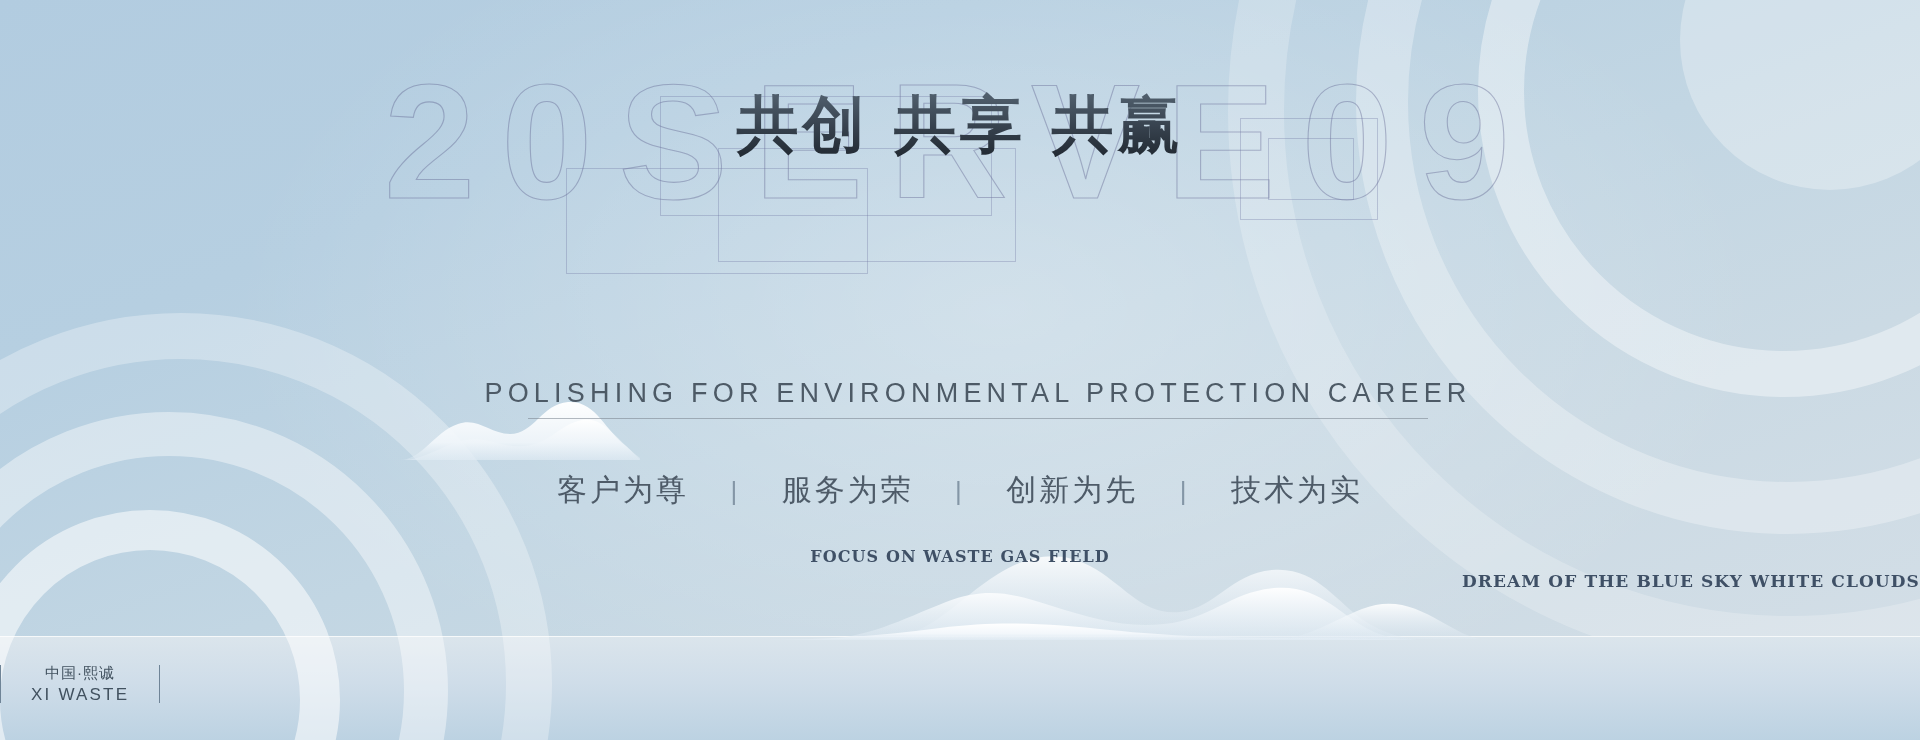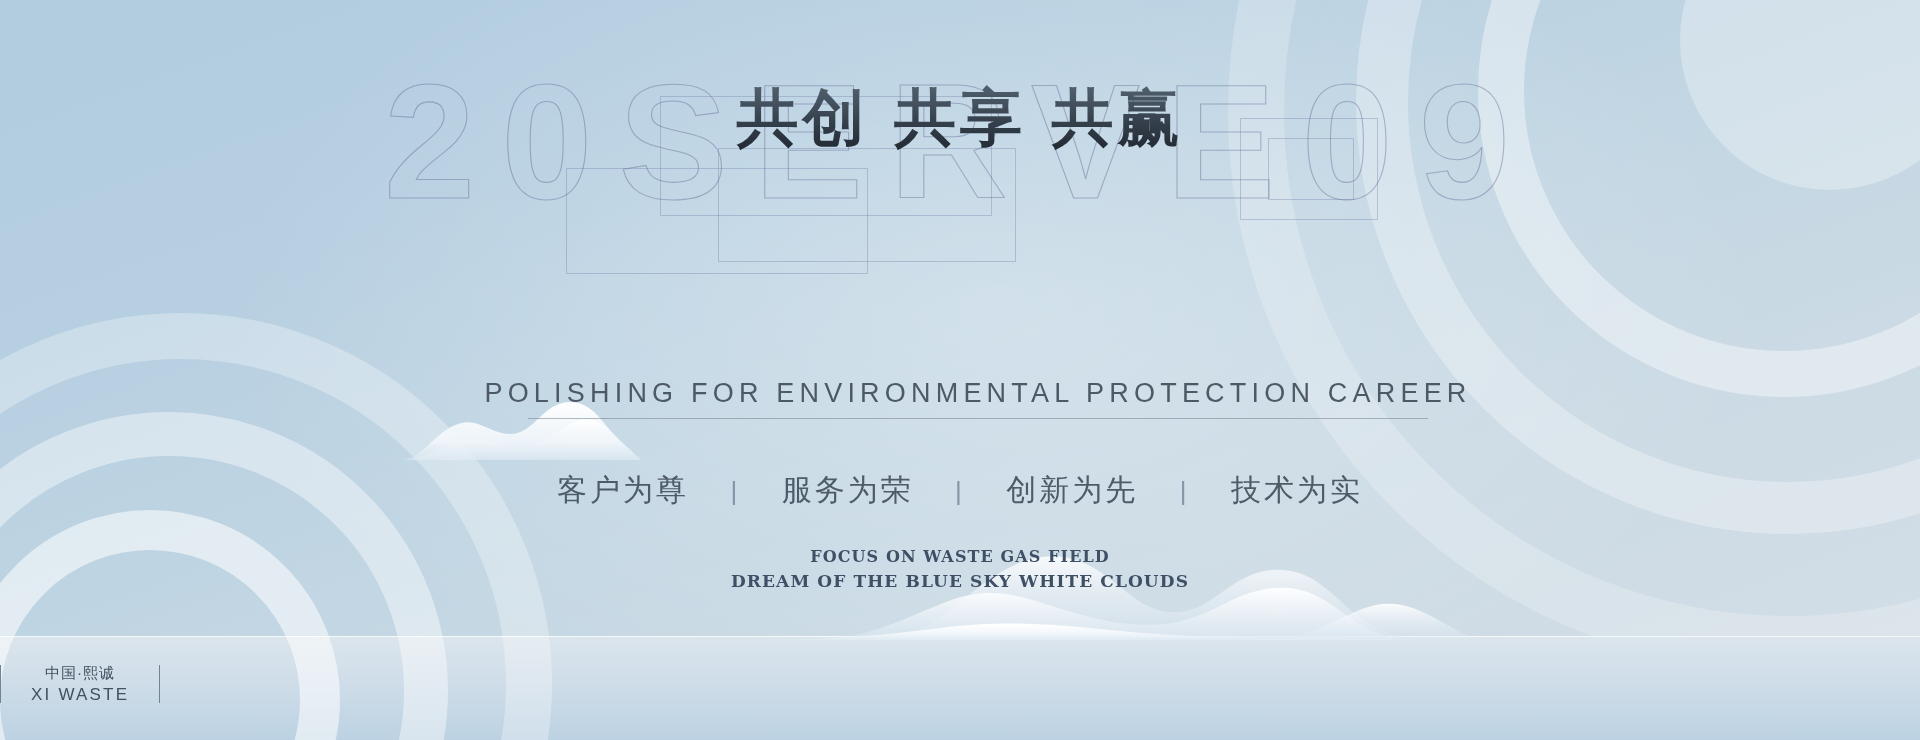--- a/index.html
+++ b/index.html
@@ -81,21 +81,21 @@
 
   
   .cloud { position: absolute; }
 
   
   .content { position: absolute; inset: 0; }
 
   .headline-block {
     position: absolute;
     left: 0; right: 0;
-    top: 85px;
+    top: 92px;
     text-align: center;
   }
   .headline-1 {
     font-family: "DejaVu Serif", "Liberation Serif", serif;
     font-weight: 700;
     font-size: 62px;
     line-height: 1.05;
     letter-spacing: 4px;
     background: linear-gradient(180deg, #52616f 0%, #36414d 55%, #222a33 100%);
     -webkit-background-clip: text;
@@ -159,21 +159,21 @@
     position: absolute;
     left: 0; right: 0;
     top: 545px;
     text-align: center;
     font-family: "DejaVu Serif", "Liberation Serif", serif;
     font-weight: 700;
     color: #3f5066;
     line-height: 1.5;
   }
   .subtext .l1 { font-size: 16px; letter-spacing: 1.1px; }
-  .subtext .l2 { font-size: 17px; letter-spacing: 1.1px; }
+  .subtext .l2 { font-size: 17px; letter-spacing: 1.1px; text-align: right; }
 
   .logo-lockup {
     position: absolute;
     left: 0; right: 0;
     top: 662px;
     display: flex;
     align-items: center;
     justify-content: flex-start;
     gap: 30px;
   }

